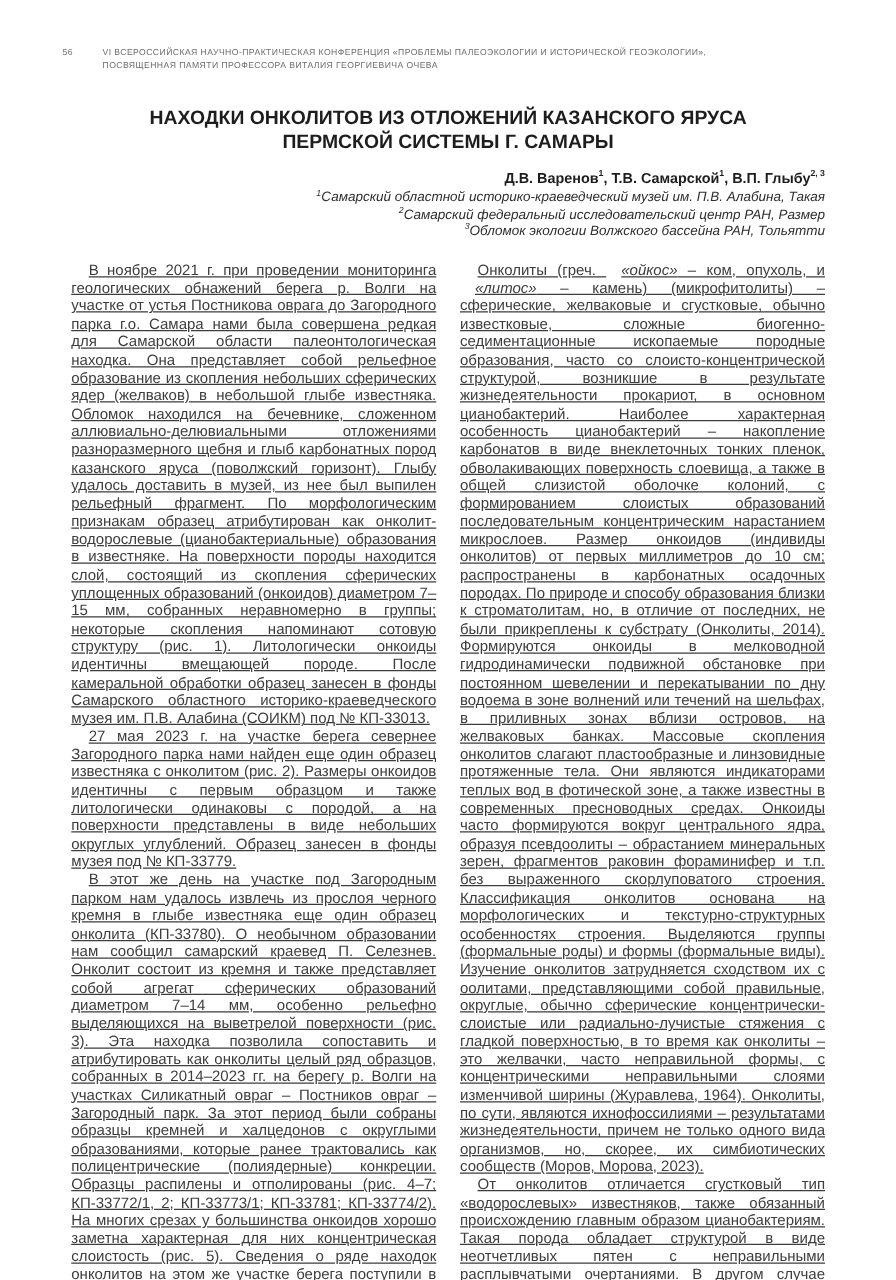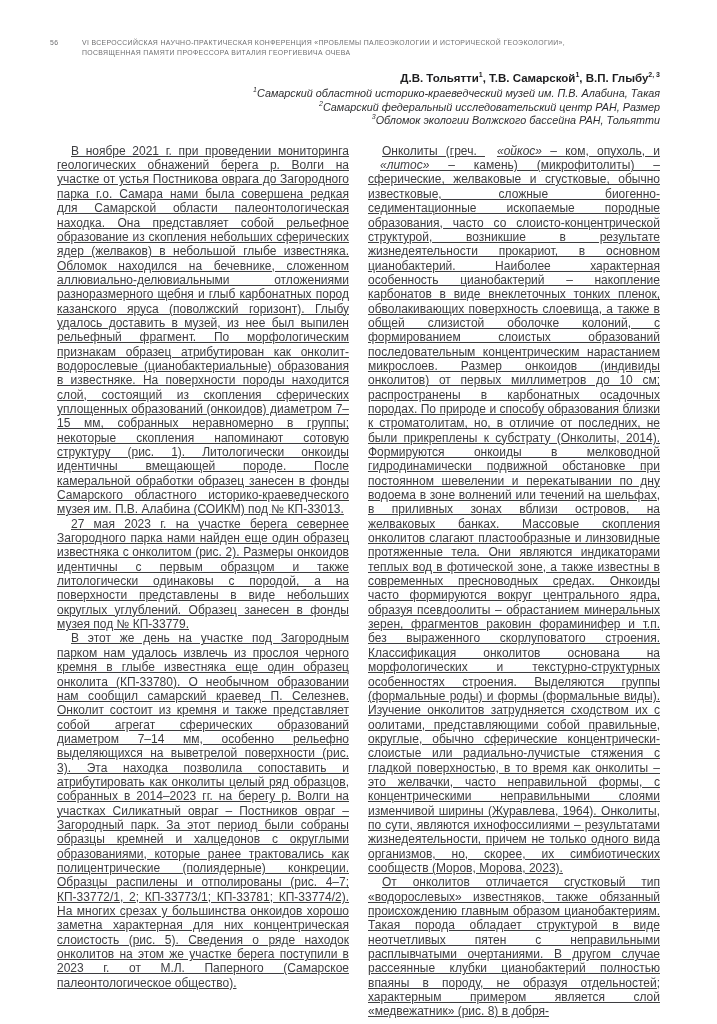--- a/index.html
+++ b/index.html
@@ -69,22 +69,26 @@
 <div class="page">
 
   <div class="running-header">
     <span class="page-num">56</span>
     <div class="conf-title">
       <div>VI ВСЕРОССИЙСКАЯ НАУЧНО-ПРАКТИЧЕСКАЯ КОНФЕРЕНЦИЯ «ПРОБЛЕМЫ ПАЛЕОЭКОЛОГИИ И ИСТОРИЧЕСКОЙ ГЕОЭКОЛОГИИ»,</div>
       <div>ПОСВЯЩЕННАЯ ПАМЯТИ ПРОФЕССОРА ВИТАЛИЯ ГЕОРГИЕВИЧА ОЧЕВА</div>
     </div>
   </div>
 
+  <h1 class="paper-title">
+    <span>НАХОДКИ ОНКОЛИТОВ ИЗ ОТЛОЖЕНИЙ КАЗАНСКОГО ЯРУСА</span>
+    <span>ПЕРМСКОЙ СИСТЕМЫ Г. САМАРЫ</span>
+  </h1>
 
-  <div class="authors"><span>Д.В. Тольятти</span><span class="sup">1</span><span>, Т.В. Самарской</span><span class="sup">1</span><span>, В.П. Глыбу</span><span class="sup">2, 3</span></div>
+  <div class="authors"><span>Д.В. Варенов</span><span class="sup">1</span><span>, Т.В. Самарской</span><span class="sup">1</span><span>, В.П. Глыбу</span><span class="sup">2, 3</span></div>
 
   <div class="affils">
     <div><span class="sup">1</span><span>Самарский областной историко-краеведческий музей им. П.В. Алабина, Такая</span></div>
     <div><span class="sup">2</span><span>Самарский федеральный исследовательский центр РАН, Размер</span></div>
     <div><span class="sup">3</span><span>Обломок экологии Волжского бассейна РАН, Тольятти</span></div>
   </div>
 
   <div class="cols">
     <div class="col" id="col-left">
         <p><span>В ноябре 2021 г. при проведении мониторинга геологических обнажений берега р. Волги на участке от устья Постникова оврага до Загородного парка г.о. Самара нами была совершена редкая для Самарской области палеонтологическая находка. Она представляет собой рельефное образование из скопления небольших сферических ядер (желваков) в небольшой глыбе известняка. Обломок находился на бечевнике, сложенном аллювиально-делювиальными отложениями разноразмерного щебня и глыб карбонатных пород казанского яруса (поволжский горизонт). Глыбу удалось доставить в музей, из нее был выпилен рельефный фрагмент. По морфологическим признакам образец атрибутирован как онколит-водорослевые (цианобактериальные) образования в известняке. На поверхности породы находится слой, состоящий из скопления сферических уплощенных образований (онкоидов) диаметром 7–15 мм, собранных неравномерно в группы; некоторые скопления напоминают сотовую структуру (рис. 1). Литологически онкоиды идентичны вмещающей породе. После камеральной обработки образец занесен в фонды Самарского областного историко-краеведческого музея им. П.В. Алабина (СОИКМ) под № КП-33013.</span></p>

